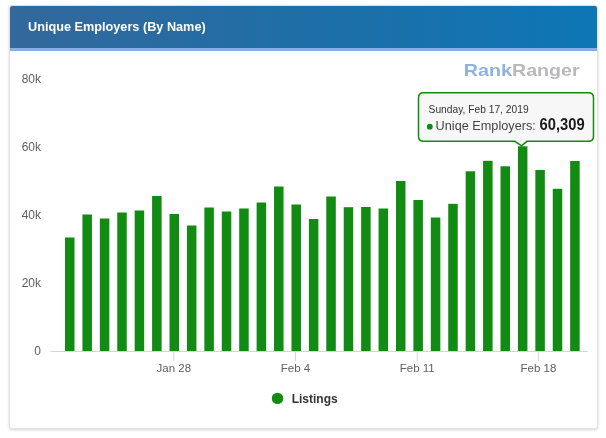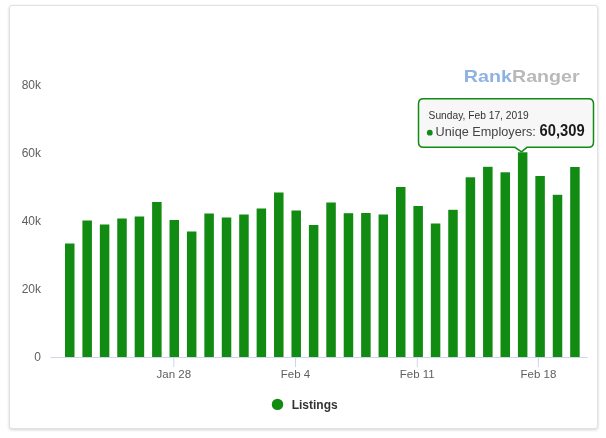--- a/index.html
+++ b/index.html
@@ -4,21 +4,21 @@
 <style>
   html, body { margin:0; padding:0; background:#ffffff; }
   body { width:606px; height:438px; position:relative; font-family:"Liberation Sans", sans-serif; }
   .card { position:absolute; left:9px; top:5px; width:587px; height:422px;
           border:1px solid #e2e2e2; border-radius:3px; background:#ffffff;
           box-shadow:0 1px 3px rgba(0,0,0,0.18); }
   .hdr { position:absolute; left:0; top:0; width:100%; height:42px;
          background:linear-gradient(90deg,#33689b 0%,#1d6fa8 55%,#0d76b5 100%);
          border-bottom:3px solid #86aede; border-radius:2px 2px 0 0; }
   .hdr span { position:absolute; left:18px; top:14px; font-size:12.7px; font-weight:bold; color:#ffffff; }
-  .chart { position:absolute; left:0; top:6px; }
+  .chart { position:absolute; left:0; top:0; }
 </style>
 </head>
 <body>
 <div class="card">
   <div class="chart"><svg width="587" height="422" viewBox="0 0 587 422" font-family="Liberation Sans, sans-serif">
 <rect x="55.00" y="231.50" width="9.5" height="113.50" fill="#118b11"></rect>
 <rect x="72.42" y="208.50" width="9.5" height="136.50" fill="#118b11"></rect>
 <rect x="89.84" y="212.50" width="9.5" height="132.50" fill="#118b11"></rect>
 <rect x="107.26" y="206.50" width="9.5" height="138.50" fill="#118b11"></rect>
 <rect x="124.68" y="204.50" width="9.5" height="140.50" fill="#118b11"></rect>
@@ -64,13 +64,16 @@
 <text x="453.8" y="70.4" font-size="17" font-weight="bold" fill="#8fb2e0" textLength="48.2" lengthAdjust="spacingAndGlyphs">Rank</text>
 <text x="502.0" y="70.4" font-size="17" font-weight="bold" fill="#b9b9bc" textLength="67.7" lengthAdjust="spacingAndGlyphs">Ranger</text>
 <path d="M 504.9 135.3 H 413.5 Q 408.5 135.3 408.5 130.3 V 91.7 Q 408.5 86.7 413.5 86.7 H 578.5 Q 583.5 86.7 583.5 91.7 V 130.3 Q 583.5 135.3 578.5 135.3 H 517.0 L 511.5 139.9 Z" fill="#f7f7f7" stroke="#118b11" stroke-width="1.5"></path>
 <text x="418.6" y="107.3" font-size="11" fill="#333333" textLength="100" lengthAdjust="spacingAndGlyphs">Sunday, Feb 17, 2019</text>
 <circle cx="419.8" cy="120.7" r="2.9" fill="#118b11"></circle>
 <text x="425.6" y="124.4" font-size="13.5" fill="#444444" textLength="100.2" lengthAdjust="spacingAndGlyphs">Uniqe Employers:</text>
 <text x="529.6" y="124.4" font-size="16" font-weight="bold" fill="#1a1a1a" textLength="45" lengthAdjust="spacingAndGlyphs">60,309</text>
 <circle cx="267.5" cy="392.4" r="5.7" fill="#118b11"></circle>
 <text x="281.7" y="397.3" font-size="12" font-weight="bold" fill="#333333">Listings</text>
 </svg></div>
+  <div class="hdr">
+      <span>Unique Employers (By Name)</span>
+    </div>
 </div>
 
 </body></html>

